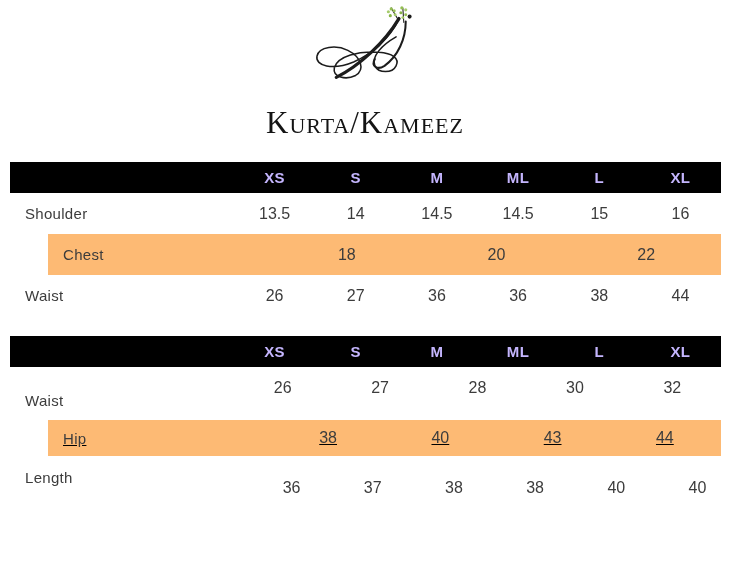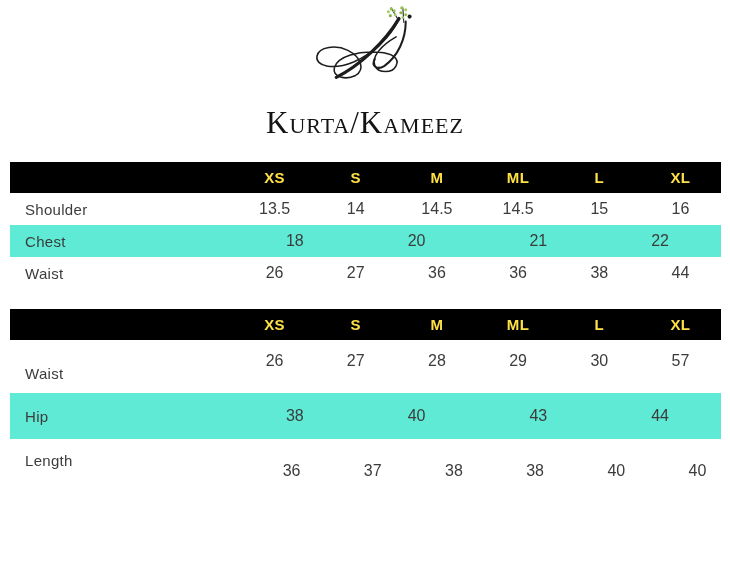--- a/index.html
+++ b/index.html
@@ -64,34 +64,34 @@
   }
   .cell.label-cell {
     width: 224px;
     justify-content: flex-start;
     padding-left: 15px;
   }
   .cell.data-cell { flex: 1; }
 
   .thead { background: #000000; height: 31px; }
   .thead .cell {
-    color: #fde047;
+    color: #c4b5fd;
     font-size: 15px;
     font-weight: 700;
     letter-spacing: 0.4px;
   }
 
-  .tbody-row { height: 32px; background: #ffffff; }
-  .tbody-row.striped { background: #5eead4; }
+  .tbody-row { height: 41px; background: #ffffff; }
+  .tbody-row.striped { background: #fdba74; margin-left: 38px; }
   .tbody-row .label-cell { font-size: 15px; color: #3c3c3c; letter-spacing: 0.3px; }
   .tbody-row .data-cell  { font-size: 16px; color: #3c3c3c; }
 
   
   .pants .row-0 { height: 53px; }
-  .pants .row-1 { height: 46px; }
+  .pants .row-1 { height: 36px; text-decoration: underline; }
   .pants .row-2 { height: 50px; gap: 34px; }
   .pants .nudge-a .data-cell  { transform: translateY(-6px); }
   .pants .nudge-a .label-cell { transform: translateY(7px); }
   .pants .nudge-b .data-cell  { transform: translateY(7px); }
   .pants .nudge-b .label-cell { transform: translateY(-4px); }
 </style>
 </head>
 <body>
 
 <div class="page">
@@ -146,21 +146,20 @@
       <div class="cell data-cell">14</div>
       <div class="cell data-cell">14.5</div>
       <div class="cell data-cell">14.5</div>
       <div class="cell data-cell">15</div>
       <div class="cell data-cell">16</div>
     </div>
     <div class="trow tbody-row striped">
       <div class="cell label-cell">Chest</div>
       <div class="cell data-cell">18</div>
       <div class="cell data-cell">20</div>
-      <div class="cell data-cell">21</div>
       <div class="cell data-cell">22</div>
     </div>
     <div class="trow tbody-row">
       <div class="cell label-cell">Waist</div>
       <div class="cell data-cell">26</div>
       <div class="cell data-cell">27</div>
       <div class="cell data-cell">36</div>
       <div class="cell data-cell">36</div>
       <div class="cell data-cell">38</div>
       <div class="cell data-cell">44</div>
@@ -176,23 +175,22 @@
       <div class="cell data-cell">M</div>
       <div class="cell data-cell">ML</div>
       <div class="cell data-cell">L</div>
       <div class="cell data-cell">XL</div>
     </div>
     <div class="trow tbody-row row-0 nudge-a">
       <div class="cell label-cell">Waist</div>
       <div class="cell data-cell">26</div>
       <div class="cell data-cell">27</div>
       <div class="cell data-cell">28</div>
-      <div class="cell data-cell">29</div>
       <div class="cell data-cell">30</div>
-      <div class="cell data-cell">57</div>
+      <div class="cell data-cell">32</div>
     </div>
     <div class="trow tbody-row striped row-1">
       <div class="cell label-cell">Hip</div>
       <div class="cell data-cell">38</div>
       <div class="cell data-cell">40</div>
       <div class="cell data-cell">43</div>
       <div class="cell data-cell">44</div>
     </div>
     <div class="trow tbody-row row-2 nudge-b">
       <div class="cell label-cell">Length</div>

